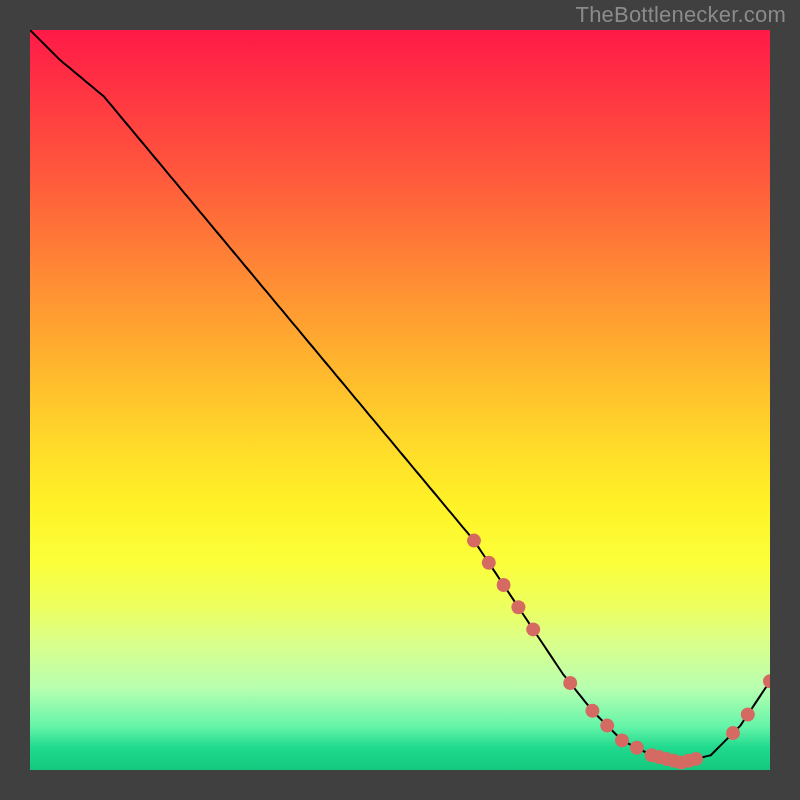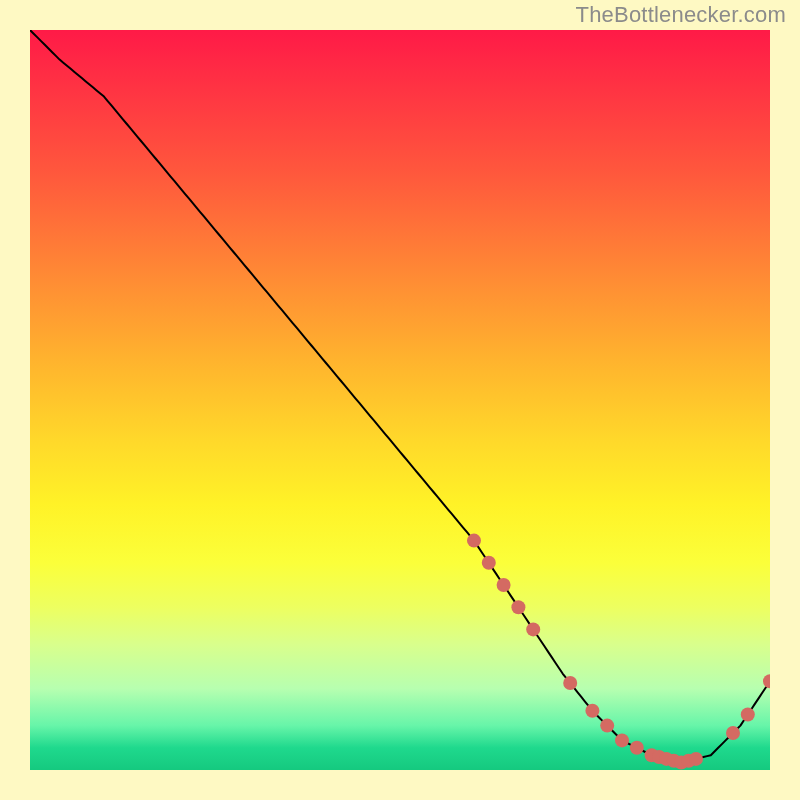--- a/index.html
+++ b/index.html
@@ -8,21 +8,21 @@
     width: 800px;
     height: 800px;
     background: #000;
     overflow: hidden;
     font-family: Arial, Helvetica, sans-serif;
   }
   .frame {
     position: relative;
     width: 800px;
     height: 800px;
-    background: #fef9c3;
+    background: #404040;
     text-align: center;
   }
   .attribution {
     position: absolute;
     top: 2px;
     right: 14px;
     color: #8b8b8b;
     font-size: 22px;
     font-weight: 400;
     letter-spacing: 0.2px;

